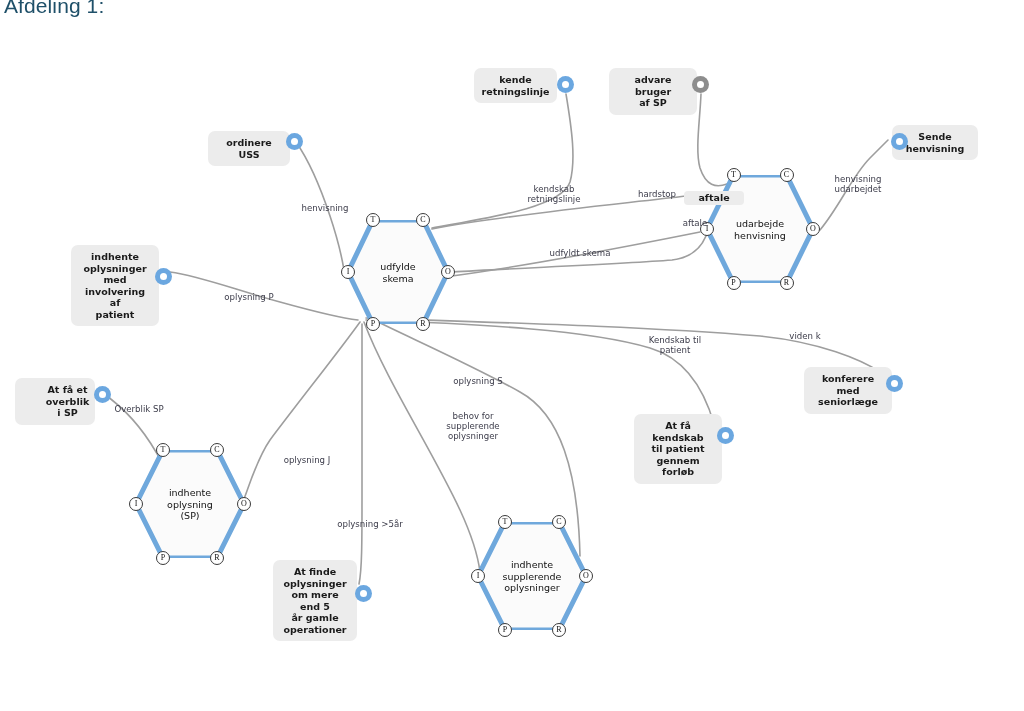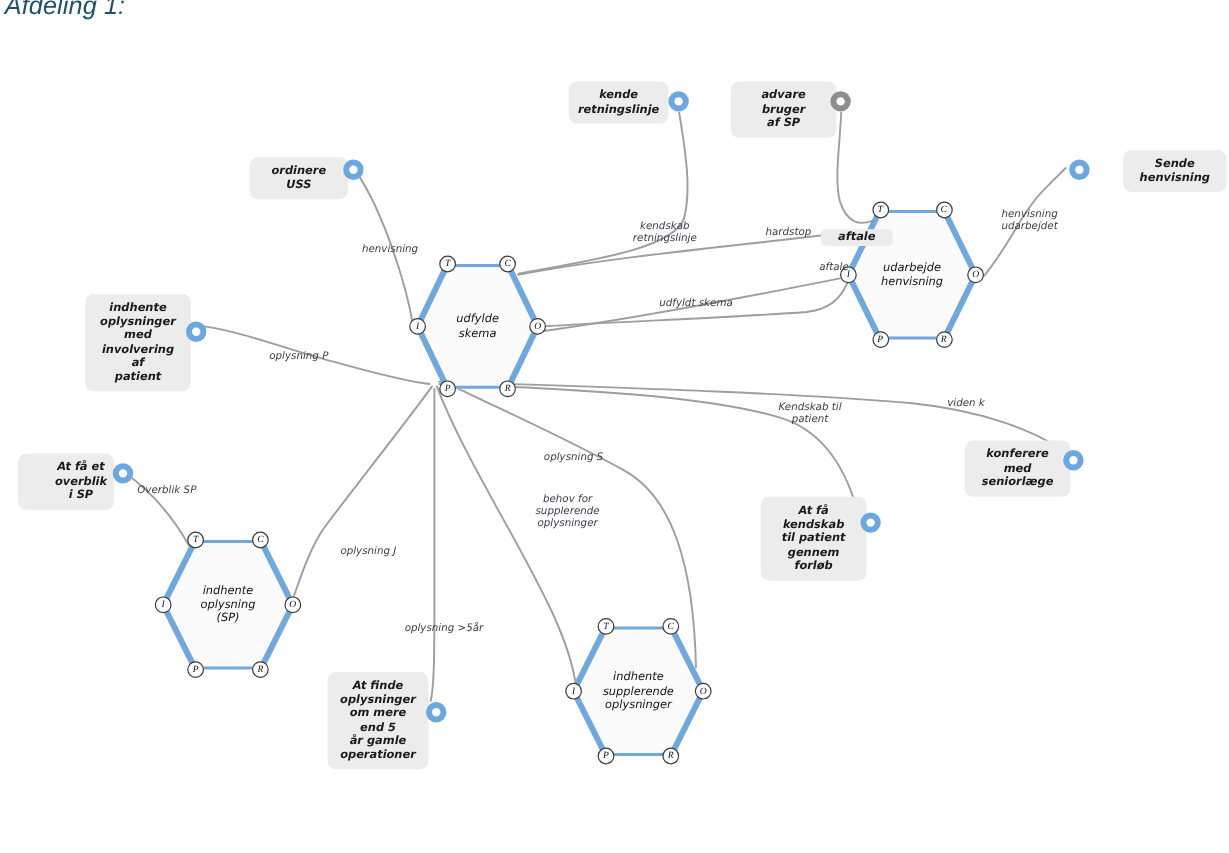--- a/index.html
+++ b/index.html
@@ -5,21 +5,21 @@
   html,body{margin:0;padding:0;background:#ffffff;}
   body{
     width:1024px;height:711px;position:relative;overflow:hidden;
     font-family:"DejaVu Sans","Liberation Sans",sans-serif;
   }
   #page-title{
     position:absolute;left:4px;top:-6px;
     font-size:21px;color:#1f5069;letter-spacing:0.1px;
     font-family:"Liberation Sans","DejaVu Sans",sans-serif;
   }
-  #canvas{position:absolute;left:0;top:0;width:1024px;height:711px;font-style:italic;}
+  #canvas{position:absolute;left:0;top:0;width:1024px;height:711px;}
   svg.edges{position:absolute;left:0;top:0;width:1024px;height:711px;pointer-events:none;}
 
   
   .note{
     position:absolute;background:#ececec;border-radius:7px;
     color:#1a1a1a;font-size:9.5px;line-height:11.5px;text-align:center;
     padding:6px 8px;box-sizing:border-box;font-weight:700;
     display:flex;align-items:center;justify-content:center;
   }
   .note span{display:block;}
@@ -110,21 +110,21 @@
       <div class="dot" style="left: 557px; top: 76px;"></div>
       <div class="note" style="left: 609px; top: 68px; width: 88px; min-height: 32px;">
         <span style="white-space: pre-line;">advare bruger
 af SP</span>
       </div>
       <div class="dot gray" style="left: 692px; top: 76px;"></div>
       <div class="note" style="left: 208px; top: 131px; width: 82px; min-height: 21px;">
         <span style="white-space: pre-line;">ordinere USS</span>
       </div>
       <div class="dot" style="left: 286px; top: 133px;"></div>
-      <div class="note" style="left: 908px; top: 125px; width: 86px; min-height: 32px; margin-left: 28px;">
+      <div class="note" style="left: 864px; top: 125px; width: 86px; min-height: 32px; margin-left: 28px;">
         <span style="white-space: pre-line;">Sende
 henvisning</span>
       </div>
       <div class="dot" style="left: 891px; top: 133px;"></div>
       <div class="note" style="left: 71px; top: 245px; width: 88px; min-height: 65px;">
         <span style="white-space: pre-line;">indhente
 oplysninger
 med
 involvering af
 patient</span>

